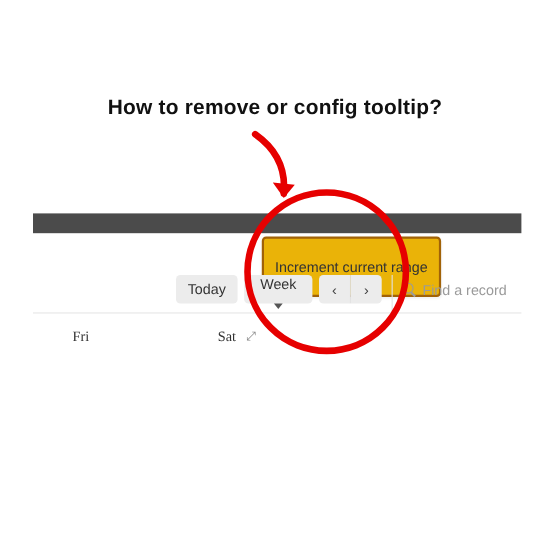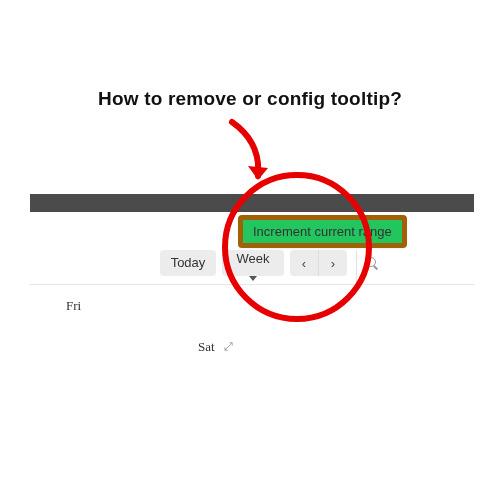--- a/index.html
+++ b/index.html
@@ -132,38 +132,38 @@
 
   
   .day-col {
     position:absolute;
     top: 298px;
     font-size:13px;
     color:#333;
     font-family:Liberation Serif, serif;
   }
   .day-fri { left: 66px; }
-  .day-sat { left: 198px; margin-top: 41px; }
+  .day-sat { left: 198px; }
   .expand-icon {
     display:inline-block;
     font-size:11px;
     color:#888;
     margin-left:6px;
     transform: translateY(-1px);
   }
 
   
   .tooltip {
     position:absolute;
     top: 215px;
     left: 238px;
-    background:#22c55e;
-    border:5px solid #a16207;
+    background:#eab308;
+    border:2px solid #a16207;
     border-radius:4px;
-    padding:4px 10px;
+    padding:18px 10px;
     font-size:13px;
     color:#333;
     white-space:nowrap;
     box-shadow: 0 1px 2px rgba(0,0,0,.05);
   }
 
   
   .annot-circle {
     position:absolute;
     top: 172px;
@@ -213,20 +213,21 @@
     <div class="nav-pair">
       <div class="nav-btn">‹</div>
       <div class="nav-btn">›</div>
     </div>
   </div>
 
   <div class="vsep"></div>
 
   <div class="find-wrap">
     <span class="mag"></span>
+    <span>Find a record</span>
   </div>
 
   <div class="divider"></div>
 
   <div class="day-col day-fri">Fri</div>
 
   <div class="day-col day-sat">
     <span>Sat</span>
     <span class="expand-icon">⤢</span>
   </div>

